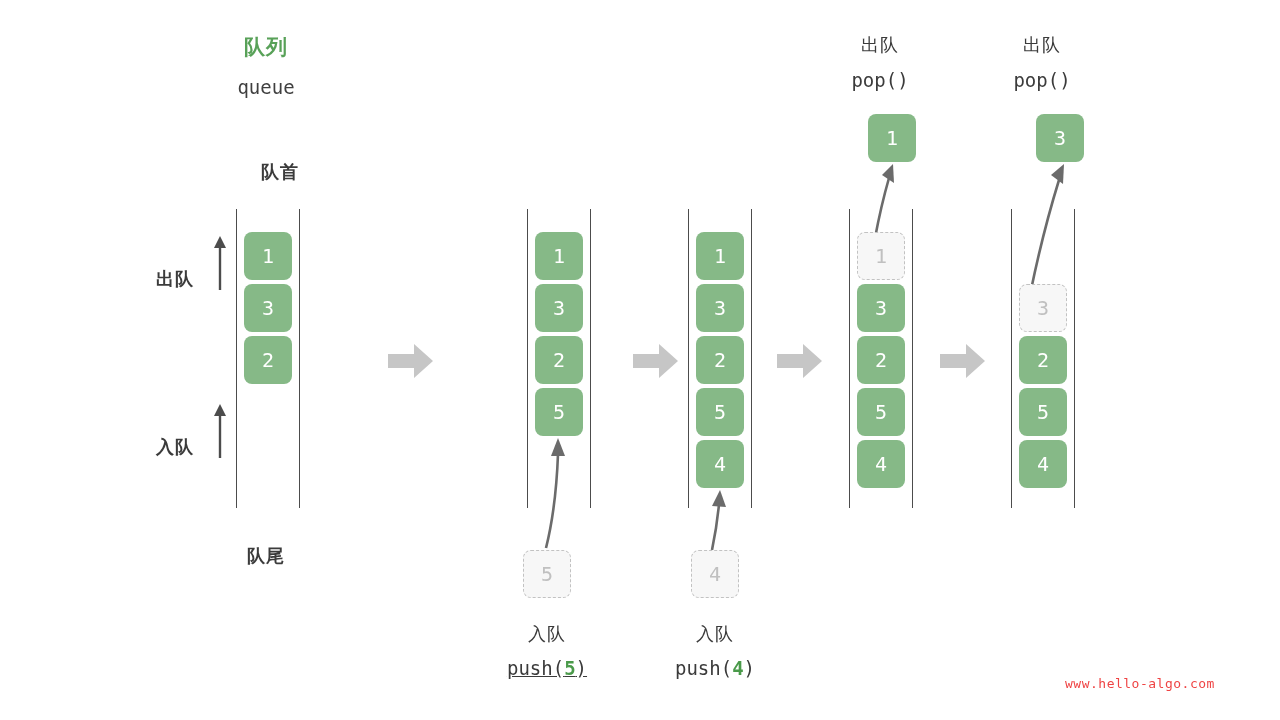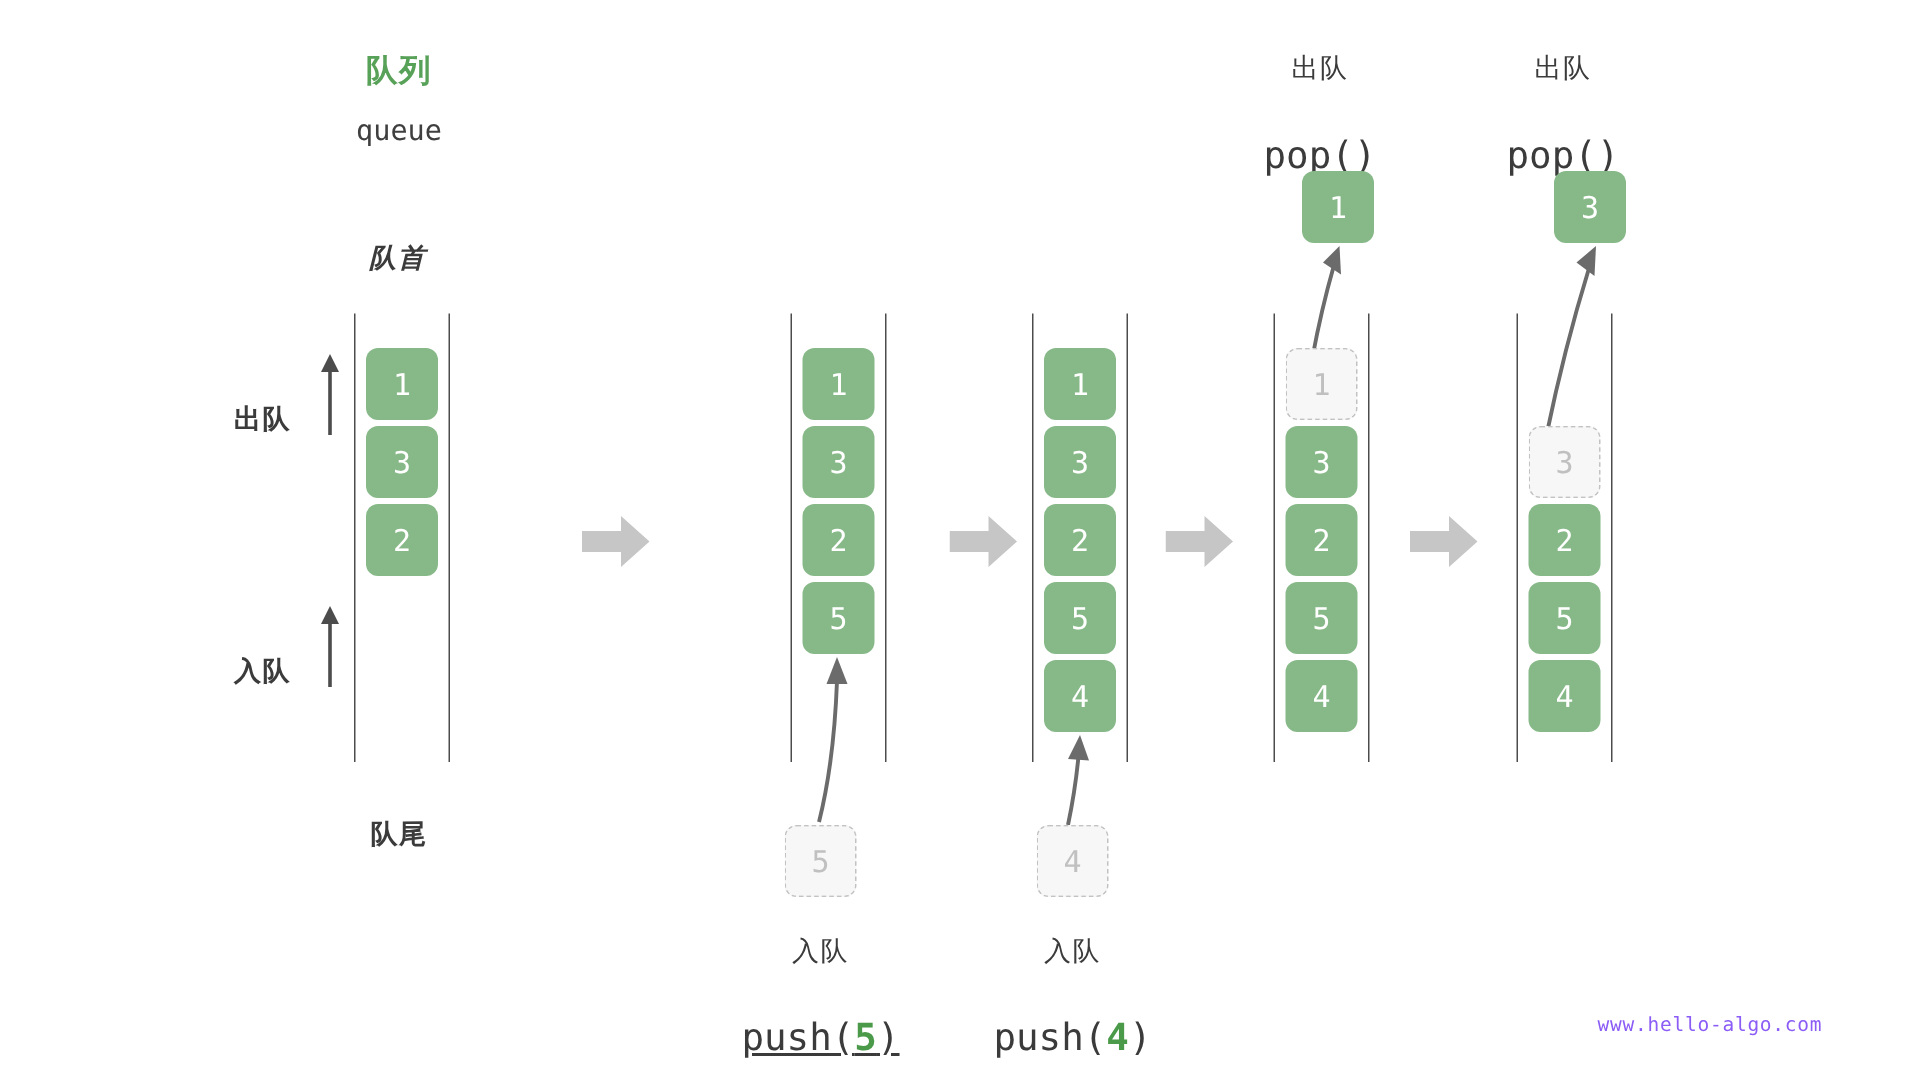--- a/index.html
+++ b/index.html
@@ -44,32 +44,31 @@
   .op-cn {
     font-family: "Liberation Sans", sans-serif;
     font-weight: normal;
     font-size: 18px;
     color: #3b3b3b;
     text-align: center;
     letter-spacing: 1px;
   }
   .op-mono {
     font-family: "DejaVu Sans Mono", monospace;
-    font-size: 25px;
+    font-size: 19px;
     color: #3b3b3b;
     text-align: center;
     white-space: pre;
-    margin-top: 20px;
   }
   .op-mono .arg { color: #4a9a4a; font-weight: bold; }
 
   .watermark {
     font-family: "DejaVu Sans Mono", monospace;
     font-size: 13px;
-    color: #8b5cf6;
+    color: #ef4444;
     letter-spacing: 0.5px;
   }
 
   
   .rail {
     width: 0;
     border-left: 1.6px solid #4c4c4c;
   }
 
   
@@ -101,21 +100,21 @@
   .step-arrow svg { display: block; }
 </style>
 </head>
 <body>
 
 <div id="canvas">
 
   <div class="abs title-cn" style="left:196px; top:33px; width:140px;">队列</div>
   <div class="abs title-mono" style="left:196px; top:76px; width:140px;">queue</div>
 
-  <div class="abs label-cn" style="left:205px; top:160px; width:120px;font-style:italic;">队首</div>
+  <div class="abs label-cn" style="left:220px; top:160px; width:120px;">队首</div>
   <div class="abs label-cn" style="left:206px; top:544px; width:120px;">队尾</div>
 
   <div class="abs label-cn" style="left:140px; top:267px; width:70px;">出队</div>
   <div class="abs" style="left:212px; top:235px; width:16px; height:55px;">
     <svg width="16" height="55" viewBox="0 0 16 55">
       <line x1="8" y1="55" x2="8" y2="10" stroke="#4c4c4c" stroke-width="2.4"></line>
       <path d="M8 1 L14 13 L2 13 Z" fill="#4c4c4c"></path>
     </svg>
   </div>
 

